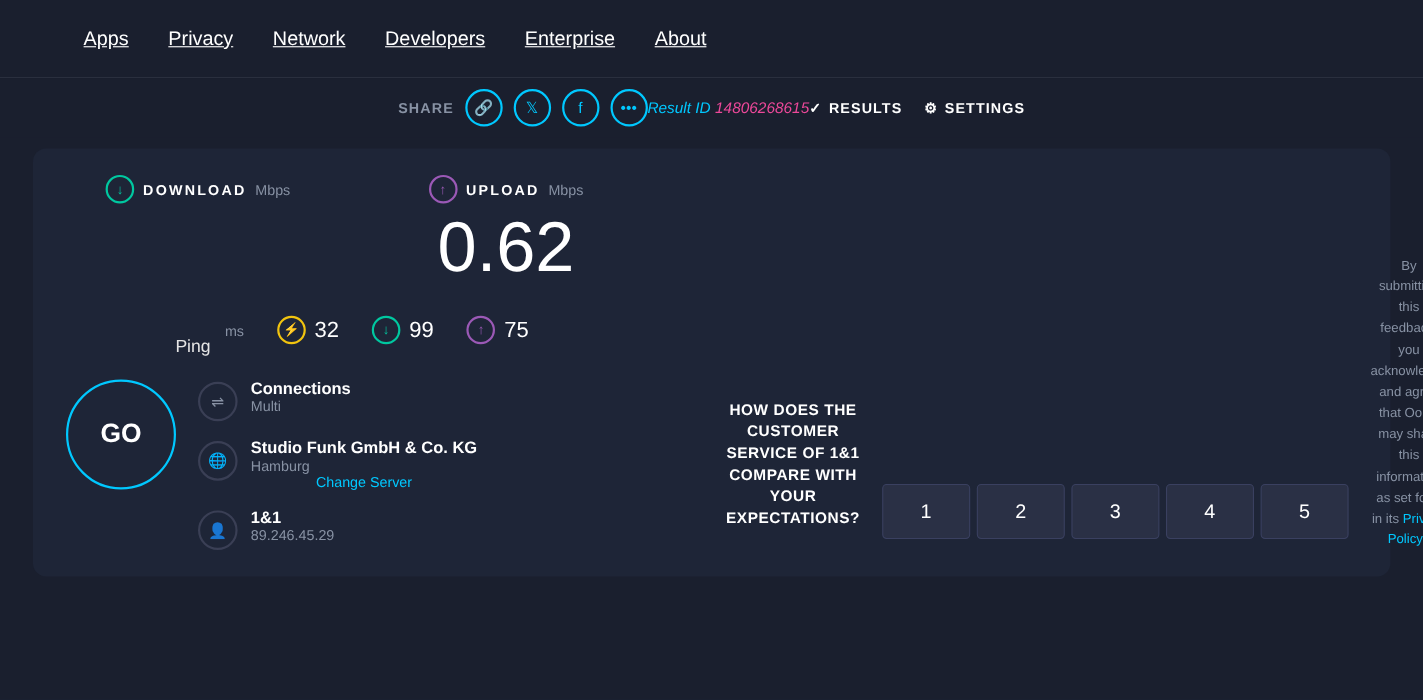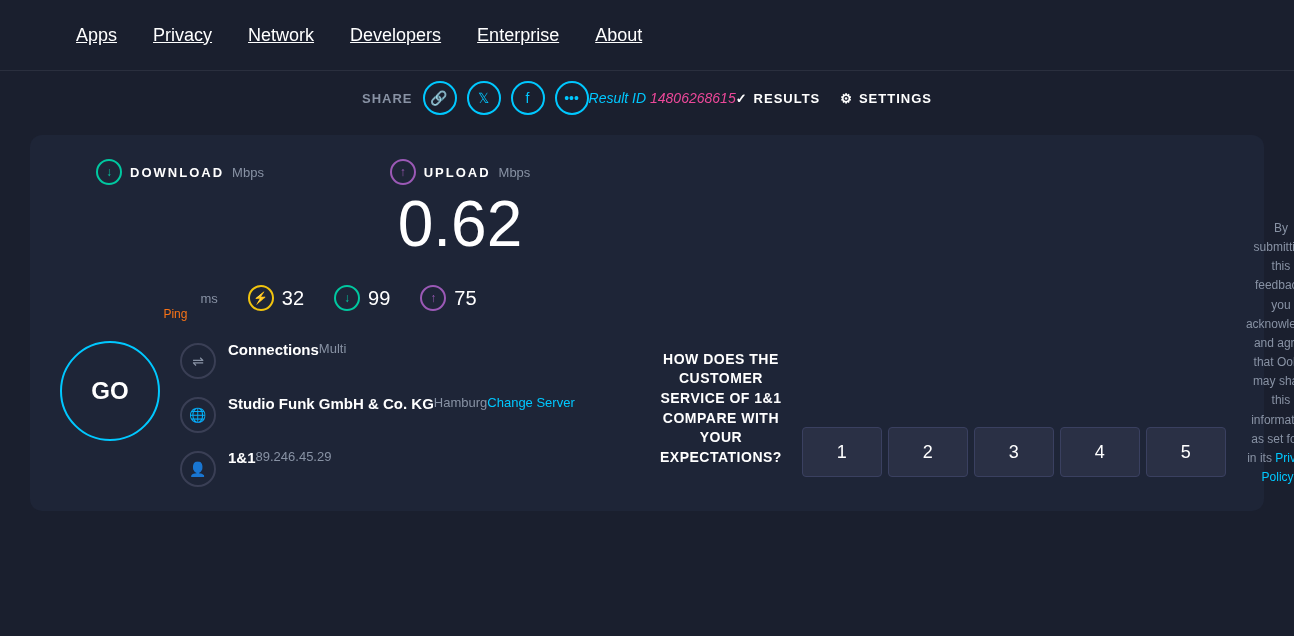--- a/index.html
+++ b/index.html
@@ -160,22 +160,22 @@
     
     .ping-row {
       display: flex;
       align-items: center;
       gap: 30px;
       margin-top: 16px;
       width: 100%;
       justify-content: center;
     }
     .ping-label {
-      font-size: 12px;
-      color: #f97316;
+      font-size: 16px;
+      color: #e5e5e5;
       margin-top: 32px;
     }
     .ping-unit { font-size: 13px; color: #8892a4; margin-left: 5px; }
     .ping-item {
       display: flex; align-items: center; gap: 8px;
       font-size: 20px; color: #ffffff;
     }
     .ping-icon-yellow {
       width: 26px; height: 26px;
       border-radius: 50%;
@@ -231,20 +231,21 @@
       width: 36px; height: 36px;
       border-radius: 50%;
       border: 2px solid #3a3f55;
       display: flex; align-items: center; justify-content: center;
       color: #8892a4; font-size: 14px;
       flex-shrink: 0;
       margin-top: 2px;
     }
     .server-item-content {
       display: flex;
+      flex-direction: column;
     }
     .server-item-title {
       font-size: 15px;
       font-weight: bold;
       color: #ffffff;
     }
     .server-item-sub {
       font-size: 13px;
       color: #8892a4;
     }

